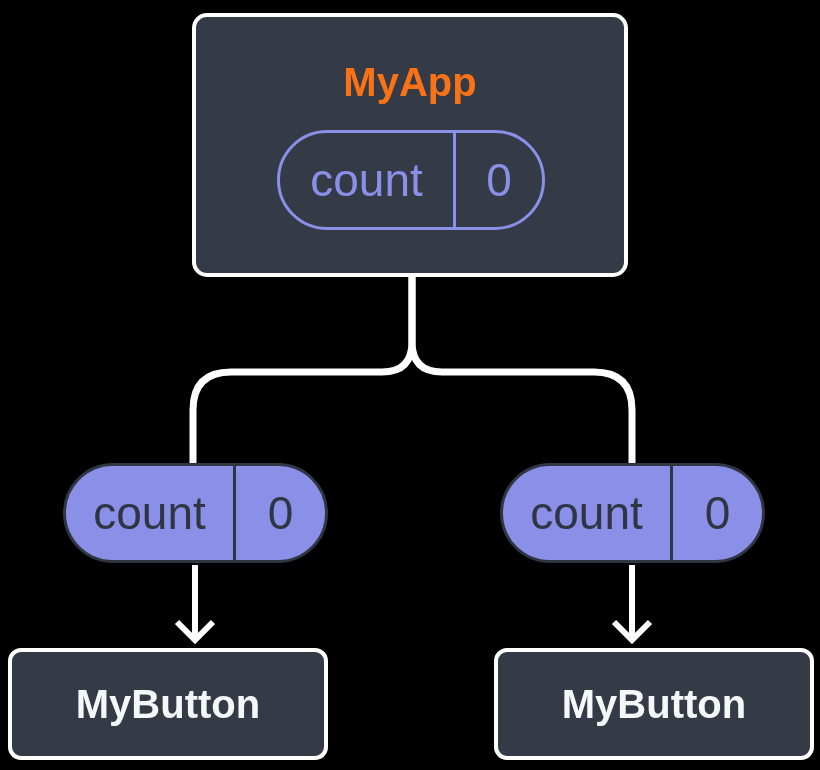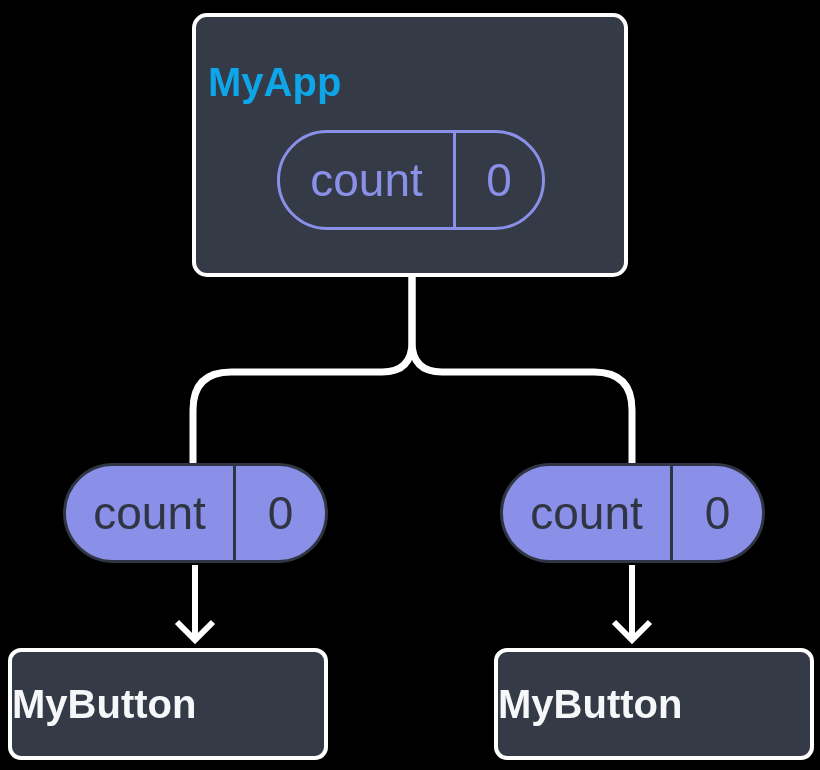--- a/index.html
+++ b/index.html
@@ -28,33 +28,32 @@
     z-index: 2;
   }
   .node-root {
     left: 192px; top: 13px;
     width: 436px; height: 264px;
     border-radius: 15px;
   }
   .root-title {
     position: absolute;
     top: 41px; left: 0; right: 0;
-    text-align: left;
+    text-align: center;
     font-size: 40px;
     font-weight: 700;
     line-height: 48px;
-    color: #0ea5e9;
-    padding-left: 12px;
+    color: #f97316;
   }
   .node-leaf {
     width: 320px; height: 112px;
     border-radius: 13px;
     display: flex;
     align-items: center;
-    justify-content: flex-start;
+    justify-content: center;
     font-size: 40px;
     font-weight: 700;
     color: #f6f7f9;
   }
   .node-leaf.leaf-left  { left: 8px;   top: 648px; }
   .node-leaf.leaf-right { left: 494px; top: 648px; }
 
   .pill {
     position: absolute;
     box-sizing: border-box;

